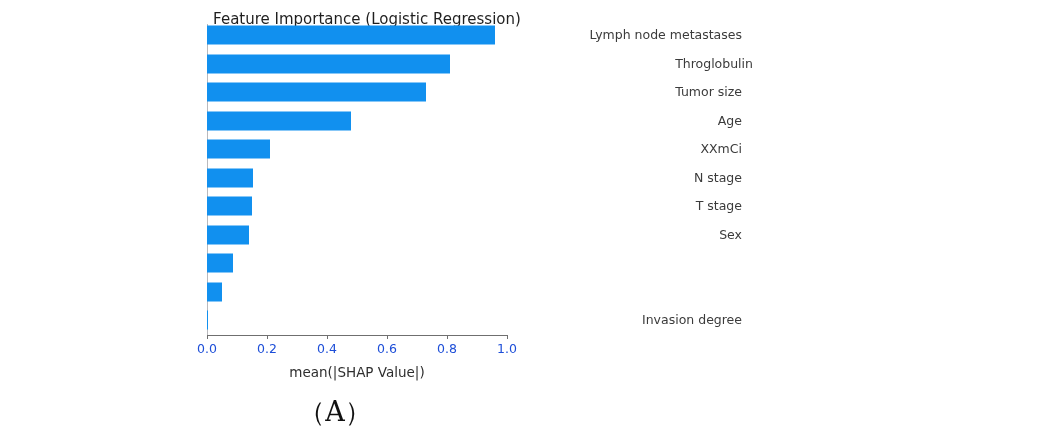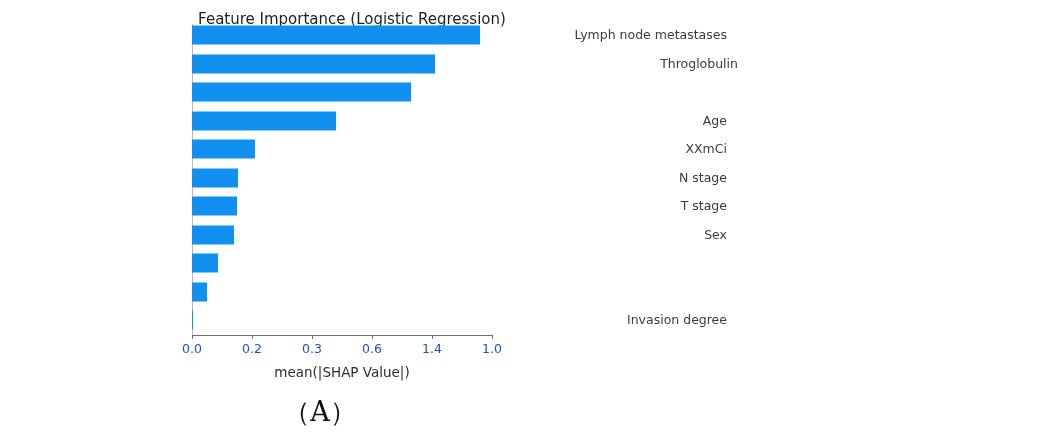--- a/index.html
+++ b/index.html
@@ -1,21 +1,21 @@
 <!DOCTYPE html>
 <html><head>
 <meta charset="utf-8">
 <style>
   html,body{margin:0;padding:0;}
   body{
     width:1052px;height:439px;background:#ffffff;
     font-family:"DejaVu Sans","Liberation Sans",sans-serif;
     color:#333333;overflow:hidden;position:relative;
   }
-  .figure{position:absolute;inset:0;}
+  .figure{position:absolute;inset:0;margin-left:15px;}
   .panel{position:absolute;top:0;height:439px;}
   #panel-a{left:0;width:526px;}
   #panel-b{left:526px;width:526px;}
 
   
   .ylabel{
     position:absolute;text-align:right;
     font-size:12.5px;color:#3b3b3b;white-space:nowrap;
     transform:translateY(-50%);line-height:1;
   }
@@ -68,33 +68,34 @@
       <div class="bar" style="left: 192px; top: 206px; width: 44.7px; background: rgb(17, 144, 239);"></div>
       <div class="bar" style="left: 192px; top: 234.5px; width: 42.3px; background: rgb(17, 144, 239);"></div>
       <div class="bar" style="left: 192px; top: 263px; width: 26.1px; background: rgb(17, 144, 239);"></div>
       <div class="bar" style="left: 192px; top: 291.5px; width: 15px; background: rgb(17, 144, 239);"></div>
       <div class="bar" style="left: 192px; top: 320px; width: 1.2px; background: rgb(17, 144, 239);"></div>
       <div class="a-tick" style="left: 192px;"></div>
       <div class="ticklabel" style="left: 192px; top: 343px;">0.0</div>
       <div class="a-tick" style="left: 252px;"></div>
       <div class="ticklabel" style="left: 252px; top: 343px;">0.2</div>
       <div class="a-tick" style="left: 312px;"></div>
-      <div class="ticklabel" style="left: 312px; top: 343px;">0.3</div>
+      <div class="ticklabel" style="left: 312px; top: 343px;">0.4</div>
       <div class="a-tick" style="left: 372px;"></div>
       <div class="ticklabel" style="left: 372px; top: 343px;">0.6</div>
       <div class="a-tick" style="left: 432px;"></div>
-      <div class="ticklabel" style="left: 432px; top: 343px;">1.4</div>
+      <div class="ticklabel" style="left: 432px; top: 343px;">0.8</div>
       <div class="a-tick" style="left: 492px;"></div>
       <div class="ticklabel" style="left: 492px; top: 343px;">1.0</div>
     </div>
 
   <div class="panel" id="panel-b">
 
   <div class="ylabel" style="right: 325px; top: 35px; width: 200px;">Lymph node metastases</div>
       <div class="ylabel" style="right: 314px; top: 63.5px; width: 200px;">Throglobulin</div>
+      <div class="ylabel" style="right: 325px; top: 92px; width: 200px;">Tumor size</div>
       <div class="ylabel" style="right: 325px; top: 120.5px; width: 200px;">Age</div>
       <div class="ylabel" style="right: 325px; top: 149px; width: 200px;">XXmCi</div>
       <div class="ylabel" style="right: 325px; top: 177.5px; width: 200px;">N stage</div>
       <div class="ylabel" style="right: 325px; top: 206px; width: 200px;">T stage</div>
       <div class="ylabel" style="right: 325px; top: 234.5px; width: 200px;">Sex</div>
       <div class="ylabel" style="right: 325px; top: 320px; width: 200px;">Invasion degree</div>
     </div>
 
 </div>
 

